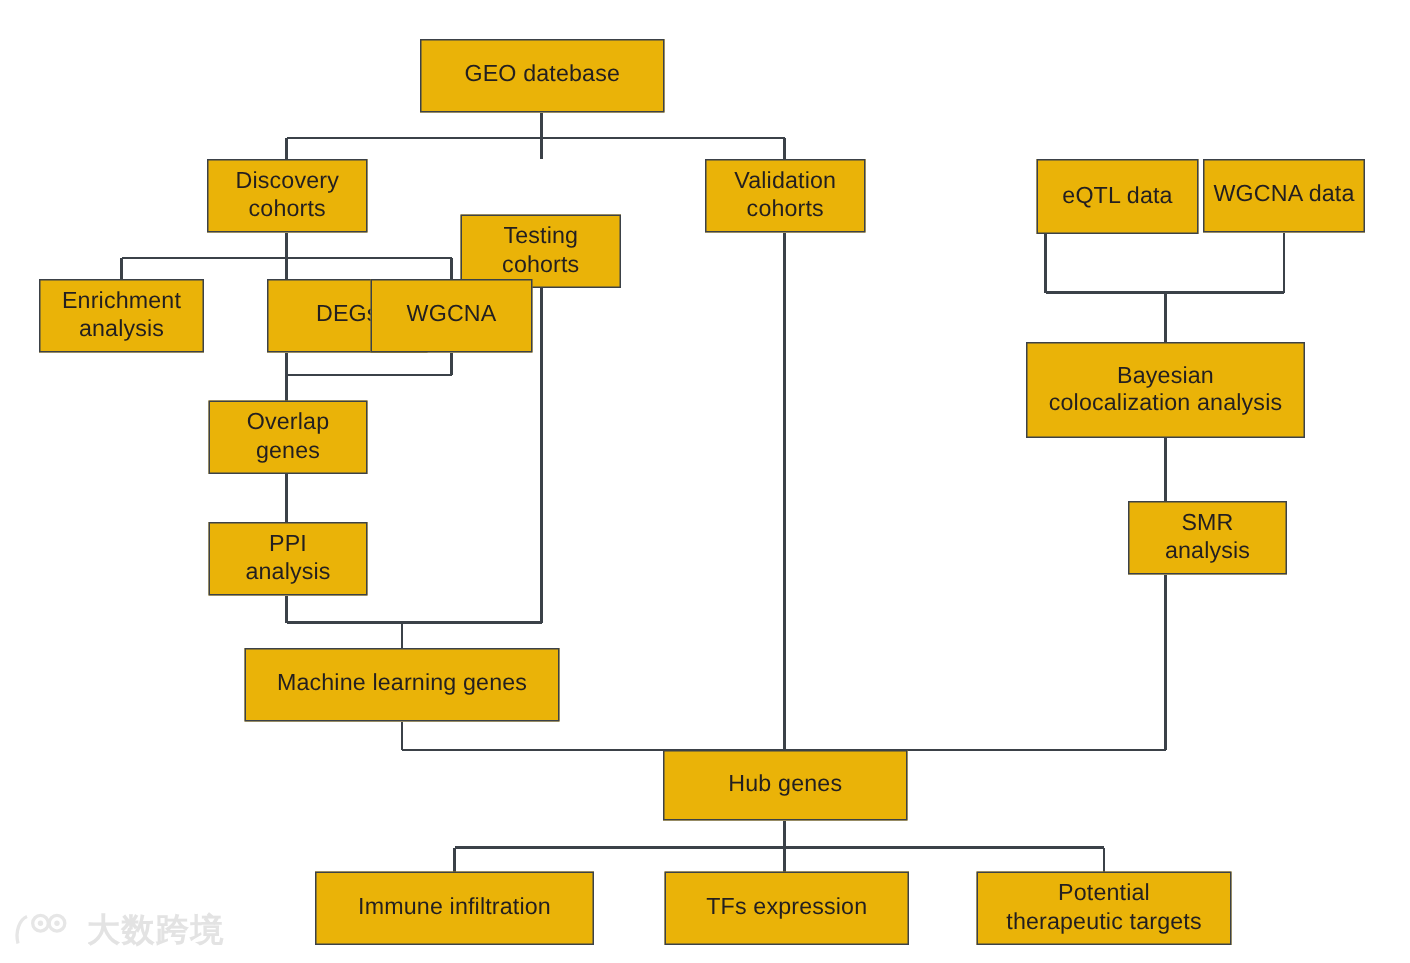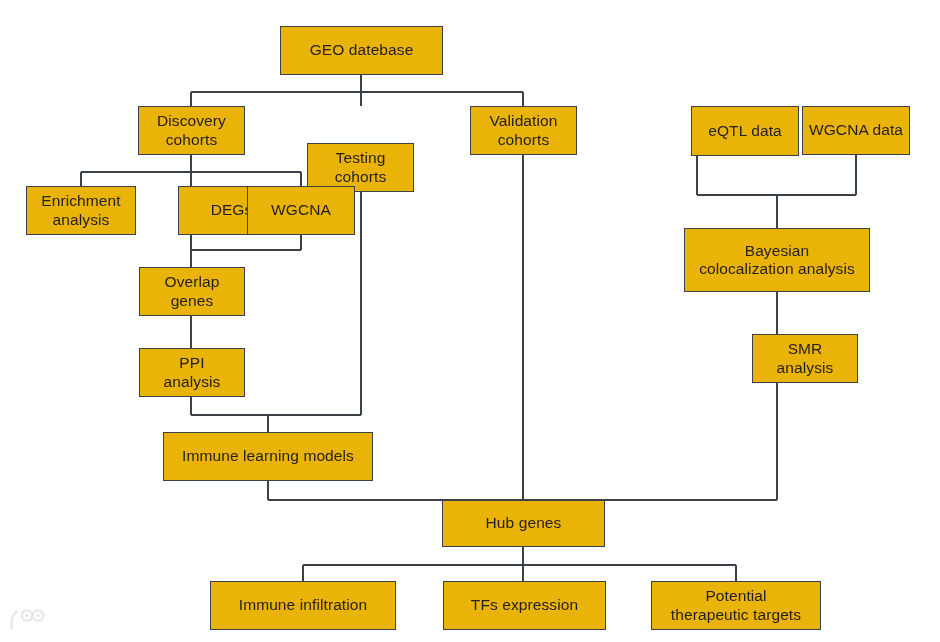--- a/index.html
+++ b/index.html
@@ -141,21 +141,21 @@
       <div class="node" style="left: 139px; top: 267px; width: 106px; height: 49px;">
         <span>Overlap<br>genes</span>
       </div>
       <div class="node" style="left: 724px; top: 334px; width: 106px; height: 49px; margin-left: 28px;">
         <span>SMR<br>analysis</span>
       </div>
       <div class="node" style="left: 139px; top: 348px; width: 106px; height: 49px;">
         <span>PPI<br>analysis</span>
       </div>
       <div class="node" style="left: 163px; top: 432px; width: 210px; height: 49px;">
-        <span>Immune learning models</span>
+        <span>Machine learning genes</span>
       </div>
       <div class="node" style="left: 442px; top: 500px; width: 163px; height: 47px;">
         <span>Hub genes</span>
       </div>
       <div class="node" style="left: 210px; top: 581px; width: 186px; height: 49px;">
         <span>Immune infiltration</span>
       </div>
       <div class="node" style="left: 443px; top: 581px; width: 163px; height: 49px;">
         <span>TFs expression</span>
       </div>
@@ -167,15 +167,16 @@
   <div id="watermark">
     <svg class="wm-mark" viewBox="0 0 44 26" xmlns="http://www.w3.org/2000/svg">
       <g fill="none" stroke="#e6e6e6" stroke-width="2.2">
         <path d="M4 22 C2 14 5 6 10 4"></path>
         <circle cx="19" cy="8.5" r="5.2"></circle>
         <circle cx="30" cy="8.5" r="5.2"></circle>
       </g>
       <circle cx="19" cy="8.5" r="1.8" fill="#e6e6e6"></circle>
       <circle cx="30" cy="8.5" r="1.8" fill="#e6e6e6"></circle>
     </svg>
+    <span class="wm-text">大数跨境</span>
   </div>
 
 </div>
 
 </body></html>

